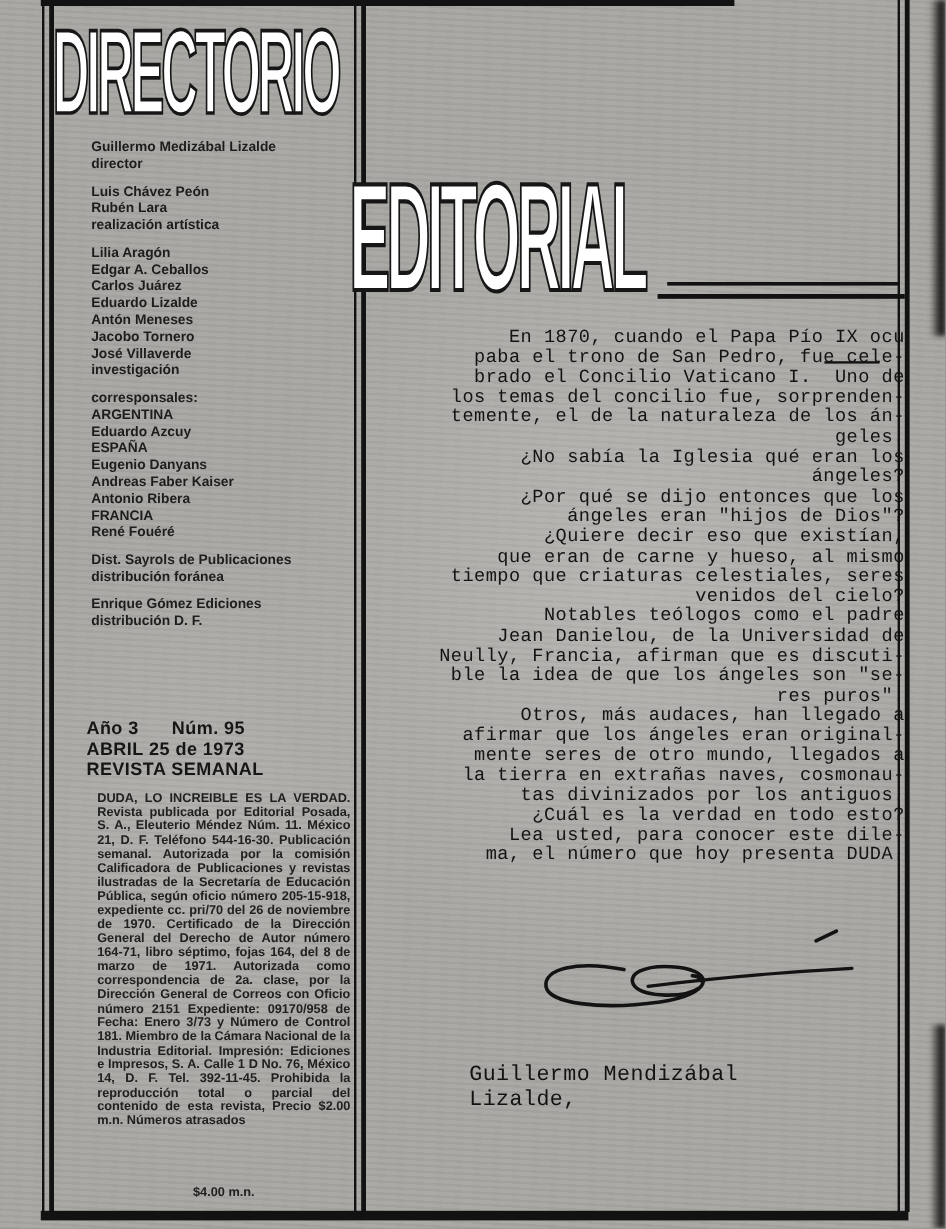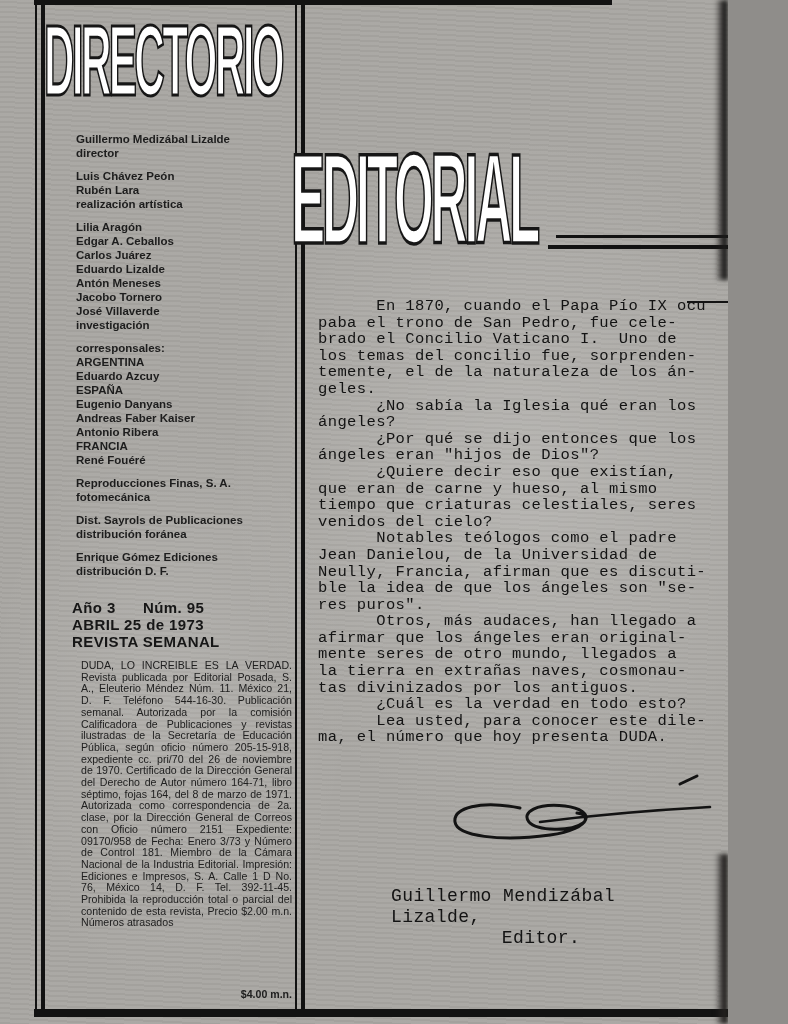--- a/index.html
+++ b/index.html
@@ -1,17 +1,17 @@
 <!DOCTYPE html>
 <html><head>
 <meta charset="utf-8">
 <style>
   html,body{margin:0;padding:0;background:#8f8d8a;}
   .page{
-    position:relative;width:728px;height:1024px;overflow:hidden;
+    position:relative;width:788px;height:1024px;overflow:hidden;
     background:
       radial-gradient(ellipse 420px 500px at 520px 480px, rgba(255,255,255,.16), rgba(255,255,255,0) 70%),
       radial-gradient(ellipse 260px 420px at 170px 700px, rgba(255,255,255,.10), rgba(255,255,255,0) 70%),
       repeating-linear-gradient(3deg, rgba(0,0,0,.03) 0 2px, rgba(255,255,255,.03) 2px 5px),
       #a8a6a2;
     font-family:"Liberation Sans", sans-serif;color:#161616;
   }
   .rule{position:absolute;background:#121212;}
   .smudge{position:absolute;right:0;width:13px;filter:blur(2px);}
   .smudge.top{top:0;height:280px;background:linear-gradient(to left,#1c1b1a 30%,rgba(28,27,26,0));}
@@ -19,36 +19,36 @@
 
   .big-title{
     position:absolute;line-height:1;font-weight:bold;white-space:nowrap;
     color:#ffffff;-webkit-text-stroke:3px #161616;
     text-shadow:0 0 1px #161616;
     transform-origin:left top;
   }
   .t-directorio{left:44px;top:11px;font-size:96px;letter-spacing:-6px;transform:scale(0.44,1.04);}
   .t-editorial{left:291px;top:135px;font-size:128px;letter-spacing:-8px;-webkit-text-stroke:3.5px #161616;transform:scale(0.40,1.0);}
 
-  .sidebar{position:absolute;left:76px;top:116px;width:220px;margin-top:16px;}
+  .sidebar{position:absolute;left:76px;top:116px;width:220px;}
   .sb-section{margin-bottom:9px;}
   .sb-line{font-size:11.5px;line-height:14px;font-weight:bold;color:#1d1d1d;}
   .sb-line.it{}
 
   .issue{position:absolute;left:60px;top:599px;font-size:15px;font-weight:bold;
     line-height:17px;white-space:pre;letter-spacing:.4px;color:#161616;margin-left:12px;}
 
   .legal{position:absolute;left:81px;top:660px;width:211px;font-size:10.6px;
-    font-weight:normal;line-height:11.7px;text-align:justify;color:#202020;}
+    font-weight:bold;line-height:11.7px;text-align:justify;color:#202020;}
   .legal-last{position:absolute;left:81px;top:988px;width:211px;font-size:10.6px;
-    font-weight:bold;text-align:right;color:#202020;}
+    font-weight:bold;text-align:center;color:#202020;}
 
-  .body-text{position:absolute;left:318px;top:298px;width:436px;
+  .body-text{position:absolute;left:318px;top:273px;width:436px;
     font-family:"Liberation Mono", monospace;font-size:15.5px;line-height:16.6px;
-    letter-spacing:.4px;white-space:pre;color:#131313;}
+    letter-spacing:.4px;white-space:pre;color:#131313;text-align:right;}
   .ocu-underline{position:absolute;left:687px;top:301px;width:46px;height:2px;background:#131313;}
 
   .signature{position:absolute;left:425px;top:770px;}
   .signoff{position:absolute;left:391px;top:886px;width:300px;
     font-family:"Liberation Mono", monospace;font-size:18px;line-height:21px;
     letter-spacing:.4px;color:#131313;}
   .signoff .role{text-align:center;}
 </style>
 </head>
 <body>
@@ -95,24 +95,20 @@
         <div class="sb-line">ARGENTINA</div>
         <div class="sb-line">Eduardo Azcuy</div>
         <div class="sb-line">ESPAÑA</div>
         <div class="sb-line">Eugenio Danyans</div>
         <div class="sb-line">Andreas Faber Kaiser</div>
         <div class="sb-line">Antonio Ribera</div>
         <div class="sb-line">FRANCIA</div>
         <div class="sb-line">René Fouéré</div>
       </div>
       <div class="sb-section">
-        <div class="sb-line">Reproducciones Finas, S. A.</div>
-        <div class="sb-line it">fotomecánica</div>
-      </div>
-      <div class="sb-section">
         <div class="sb-line">Dist. Sayrols de Publicaciones</div>
         <div class="sb-line it">distribución foránea</div>
       </div>
       <div class="sb-section">
         <div class="sb-line">Enrique Gómez Ediciones</div>
         <div class="sb-line it">distribución D. F.</div>
       </div>
     </div>
 
   <div class="issue">Año 3      Núm. 95
@@ -156,16 +152,15 @@
   <div class="signature">
     <svg width="300" height="90" viewBox="0 0 300 90" fill="none">
       <path d="M 95,38 C 55,30 28,38 30,52 C 32,66 75,72 125,65 C 168,59 172,40 140,36 C 112,33 96,42 104,52 C 112,61 146,62 158,53 C 163,49 160,44 152,43" stroke="#131313" stroke-width="3" stroke-linecap="round"></path>
       <path d="M 115,52 C 170,45 230,40 285,37" stroke="#131313" stroke-width="2.6" stroke-linecap="round"></path>
       <path d="M 255,14 L 272,6" stroke="#131313" stroke-width="3" stroke-linecap="round"></path>
     </svg>
   </div>
 
   <div class="signoff">
     <div>Guillermo Mendizábal Lizalde,</div>
-    <div class="role">Editor.</div>
   </div>
 
 </div>
 
 </body></html>

